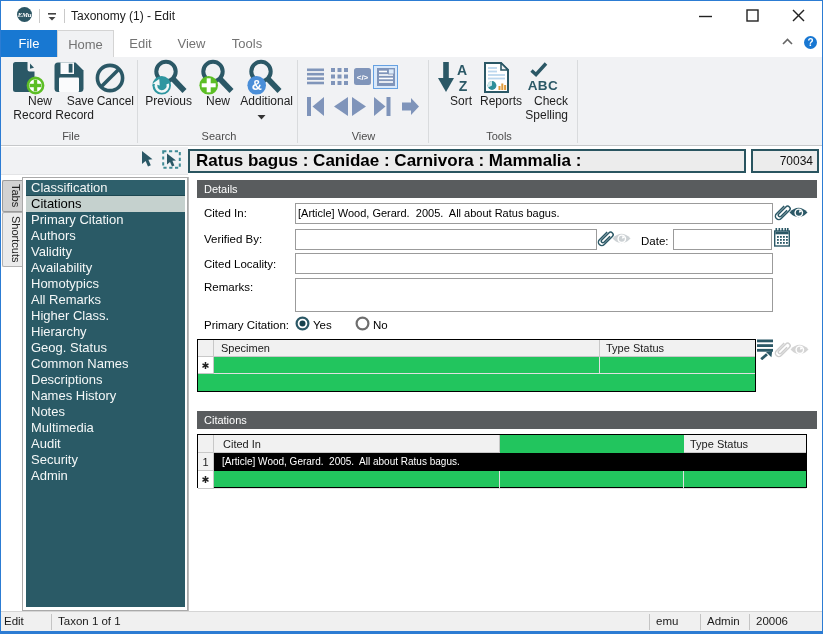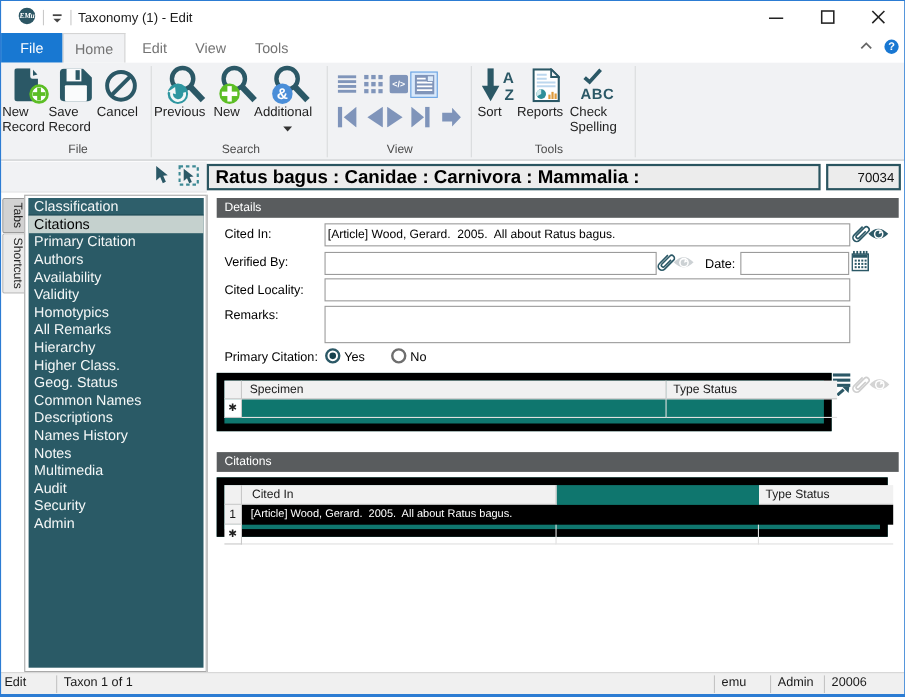--- a/index.html
+++ b/index.html
@@ -13,41 +13,41 @@
 #title { left:71px; top:9px; font-size:12px; color:#1c1c1c; }
 
 #tabrow { left:1px; top:30px; width:821px; height:27px; background:#fff; }
 .rtab { position:absolute; top:0; height:27px; font-size:13px; text-align:center; color:#737373; line-height:27px; }
 #tab-file { left:0px; width:56px; background:#1878d2; color:#fff; }
 #tab-home { left:56px; width:57px; background:#f1f2f4; border:1px solid #d4d4d4; border-bottom:none; }
 
 #ribbon { left:1px; top:57px; width:821px; height:89px; background:#f1f2f4; border-bottom:1px solid #c6c8ca; }
 .gsep { position:absolute; top:3px; width:1px; height:83px; background:#d9dbdd; }
 .glabel { position:absolute; top:73px; font-size:11px; color:#4c4c4c; text-align:center; }
-.blabel { position:absolute; font-size:12px; color:#1e1e1e; text-align:left; white-space:nowrap; }
+.blabel { position:absolute; font-size:12px; color:#1e1e1e; text-align:right; white-space:nowrap; }
 
 #hdrbox { left:188px; top:149px; width:558px; height:24px; border:2px solid #2a5560; background:#ececec; font-weight:bold; font-size:17px; color:#000000; line-height:20px; padding-left:6px; }
 #numbox { left:751px; top:149px; width:68px; height:24px; border:2px solid #2a5560; background:#ececec; font-size:12px; color:#111; line-height:20px; text-align:right; padding-right:4px; }
 
 .vtab { position:absolute; left:2px; width:20px; writing-mode:vertical-rl; text-align:center; font-size:11px; color:#222; }
 #vtab1 { top:180px; height:32px; background:#d2d2d2; border:1px solid #9b9b9b; border-right:none; border-radius:2px 0 0 2px; }
 #vtab2 { top:212px; height:55px; background:#ebebeb; border:1px solid #b2b2b2; border-right:none; border-radius:2px 0 0 2px; }
 
 #sidewrap { left:22px; top:177px; width:166px; height:434px; background:#fff; border:1px solid #a9a9a9; }
 #sidebar { position:absolute; left:3px; top:2px; width:159px; height:427px; background:#2a5a66; }
 .srow { position:relative; height:16px; line-height:16px; font-size:13px; color:#f4f7f7; padding-left:5px; white-space:nowrap; }
 .srow.first { background:#2e5f6b; border-bottom:1px solid #1d4751; }
 .srow.sel { background:#c5d1ce; color:#000; }
 
 #main { left:188px; top:177px; width:634px; height:434px; background:#fff; border-left:1px solid #bcbcbc; }
 .secthdr { position:absolute; left:8px; width:620px; height:18px; background:#595c5e; color:#fff; font-size:11px; line-height:18px; padding-left:7px; }
 .flabel { position:absolute; left:15px; font-size:11.5px; color:#000; }
 .tbox { position:absolute; border:1px solid #9b9b9b; background:#fff; font-size:11px; color:#000; line-height:19px; padding-left:2px; white-space:nowrap; overflow:hidden; }
 
-.grid { position:absolute; background:#0f766e; border:7px solid #000000; }
+.grid { position:absolute; background:#22c55e; border:1px solid #000000; }
 .gh { position:absolute; background:#f1f1f1; border-right:1px solid #c8c8c8; border-bottom:1px solid #c8c8c8; font-size:11px; color:#1a1a1a; }
 .gc { position:absolute; border-right:1px solid #e0e0e0; border-bottom:1px solid #e0e0e0; font-size:11.5px; }
 
 #status { left:1px; top:611px; width:821px; height:20px; background:#f0f0f0; border-top:1px solid #d5d5d5; font-size:11.5px; color:#1a1a1a; }
 .ssep { position:absolute; top:2px; width:1px; height:16px; background:#c4c4c4; }
 .stext { position:absolute; top:3px; }
 </style>
 </head>
 <body>
 <div id="frame"></div>
@@ -234,26 +234,26 @@
 
 <div class="vtab" id="vtab1">Tabs</div>
 <div class="vtab" id="vtab2">Shortcuts</div>
 
 <div class="abs" id="sidewrap">
   <div id="sidebar">
     <div class="srow first">Classification</div>
     <div class="srow sel">Citations</div>
     <div class="srow">Primary Citation</div>
     <div class="srow">Authors</div>
+    <div class="srow">Validity</div>
     <div class="srow">Availability</div>
-    <div class="srow">Validity</div>
     <div class="srow">Homotypics</div>
     <div class="srow">All Remarks</div>
+    <div class="srow">Higher Class.</div>
     <div class="srow">Hierarchy</div>
-    <div class="srow">Higher Class.</div>
     <div class="srow">Geog. Status</div>
     <div class="srow">Common Names</div>
     <div class="srow">Descriptions</div>
     <div class="srow">Names History</div>
     <div class="srow">Notes</div>
     <div class="srow">Multimedia</div>
     <div class="srow">Audit</div>
     <div class="srow">Security</div>
     <div class="srow">Admin</div>
   </div>

